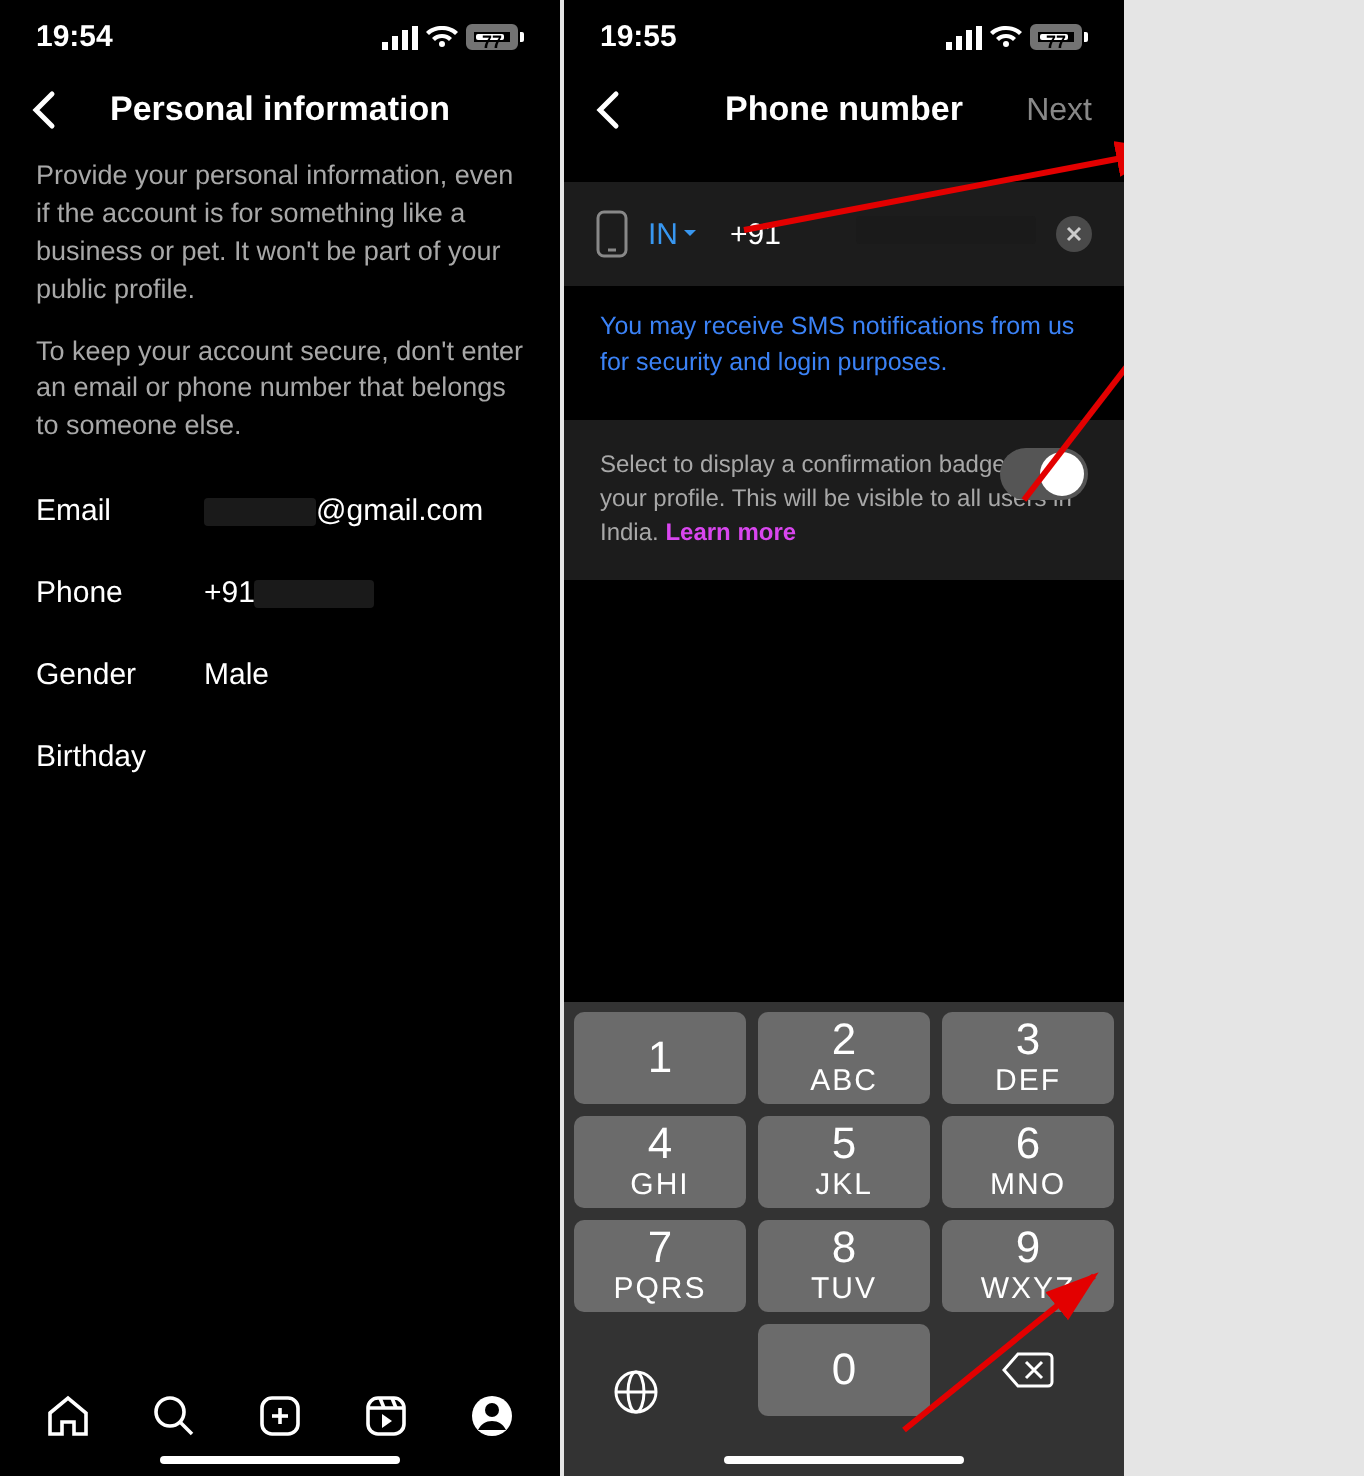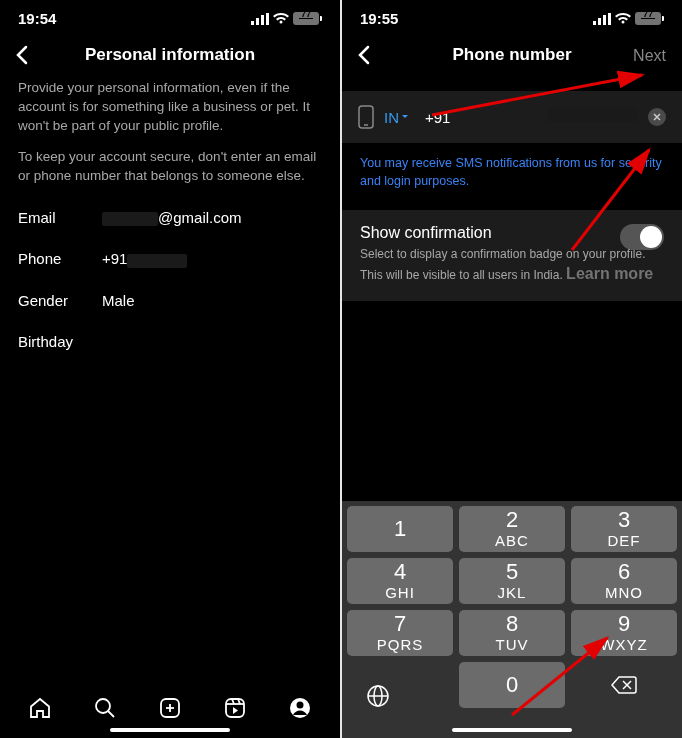--- a/index.html
+++ b/index.html
@@ -1,22 +1,22 @@
 <!DOCTYPE html>
 <html><head>
   <meta charset="utf-8">
   <style>
     * { margin: 0; padding: 0; box-sizing: border-box; font-family: -apple-system, BlinkMacSystemFont, sans-serif; }
     body { background: #e5e5e5; display: flex; gap: 2px; width: 682px; height: 738px; }
-    .phone { width: 340px; height: 738px; background: #000; color: #fff; display: flex; flex-direction: column; position: relative; overflow: hidden; }
+    .phone { width: 280px; height: 738px; background: #000; color: #fff; display: flex; flex-direction: column; position: relative; overflow: hidden; }
     .status-bar { display: flex; justify-content: space-between; align-items: center; padding: 10px 18px 8px; font-size: 15px; font-weight: 600; }
     .status-left { }
     .status-right { display: flex; align-items: center; gap: 4px; }
     .battery-box { display: inline-flex; align-items: center; gap: 1px; }
-    .battery-body { width: 26px; height: 13px; border: 6px solid #737373; border-radius: 3px; position: relative; display: flex; align-items: flex-end; justify-content: center; }
+    .battery-body { width: 26px; height: 13px; border: 4px solid #737373; border-radius: 3px; position: relative; display: flex; align-items: flex-start; justify-content: center; }
     .battery-fill { position: absolute; left: 1px; top: 1px; bottom: 1px; width: 77%; background: #fff; border-radius: 1px; }
     .battery-text { position: relative; color: #000; font-size: 9px; font-weight: 600; z-index: 1; }
     .battery-tip { width: 2px; height: 5px; background: #fff; border-radius: 0 1px 1px 0; }
     .nav-header { display: flex; align-items: flex-end; justify-content: center; padding: 10px 16px 14px; position: relative; }
     .back-btn { position: absolute; left: 16px; }
     .nav-title { font-size: 17px; font-weight: 600; }
     .next-btn { position: absolute; right: 16px; color: #888; font-size: 16px; font-weight: 400; }
     .info-text { padding: 0 18px 12px; color: #a8a8a8; font-size: 13.5px; line-height: 1.4; }
     .field-row { display: flex; padding: 12px 18px; font-size: 15px; }
     .field-label { width: 84px; color: #fff; }
@@ -27,21 +27,21 @@
     .home-indicator { position: absolute; bottom: 6px; left: 50%; transform: translateX(-50%); width: 120px; height: 4px; background: #fff; border-radius: 3px; }
     .phone-input-section { background: #1c1c1c; padding: 14px 16px; display: flex; align-items: center; gap: 10px; margin-top: 12px; text-align: right; }
     .country-code { color: #3897f0; font-size: 15px; font-weight: 500; display: flex; align-items: center; gap: 2px; }
     .phone-prefix { color: #fff; font-size: 15px; margin-left: 6px; }
     .phone-redact { flex: 1; }
     .clear-btn { width: 18px; height: 18px; background: #4a4a4a; border-radius: 50%; display: flex; align-items: center; justify-content: center; }
     .disclaimer { color: #3b82f6; padding: 12px 18px 20px; font-size: 12.5px; line-height: 1.4; }
     .confirm-section { background: #1c1c1c; padding: 14px 18px 16px; position: relative; }
     .confirm-title { color: #fff; font-size: 16px; margin-bottom: 4px; }
     .confirm-desc { color: #a8a8a8; font-size: 12px; line-height: 1.4; }
-    .learn-link { color: #737373; font-size: 16px; font-weight: 600; }
+    .learn-link { color: #d946ef; font-size: 12px; font-weight: 600; }
     .toggle { position: absolute; right: 18px; top: 14px; width: 44px; height: 26px; background: #555; border-radius: 14px; }
     .toggle-knob { position: absolute; right: 2px; top: 2px; width: 22px; height: 22px; background: #fff; border-radius: 50%; }
     .keyboard { position: absolute; bottom: 0; left: 0; right: 0; background: #333; padding: 5px 5px 24px; }
     .key-row { display: flex; gap: 6px; margin-bottom: 6px; }
     .key { flex: 1; background: #6b6b6b; border-radius: 5px; height: 46px; display: flex; flex-direction: column; align-items: center; justify-content: center; color: #fff; }
     .key-num { font-size: 22px; line-height: 1; }
     .key-sub { font-size: 15px; letter-spacing: 1px; margin-top: 1px; }
     .key-bottom { flex: 1; display: flex; align-items: center; justify-content: center; }
     .key-blank { background: transparent; }
     .globe-icon { position: absolute; bottom: 30px; left: 24px; }
@@ -203,21 +203,20 @@
     <span class="clear-btn">
       <svg width="8" height="8" viewBox="0 0 8 8">
           <path d="M1 1l6 6M7 1L1 7" stroke="#ccc" stroke-width="1.5"></path>
         </svg>
     </span>
   </div>
 
   <div class="disclaimer">You may receive SMS notifications from us for security and login purposes.</div>
 
   <div class="confirm-section">
-    <div class="confirm-title">Show confirmation</div>
     <div class="confirm-desc">
       <span>Select to display a confirmation badge on your profile. This will be visible to all users in India.</span>
       <span class="learn-link">Learn more</span>
     </div>
     <div class="toggle">
       <div class="toggle-knob"></div>
     </div>
   </div>
 
   <div class="keyboard">

